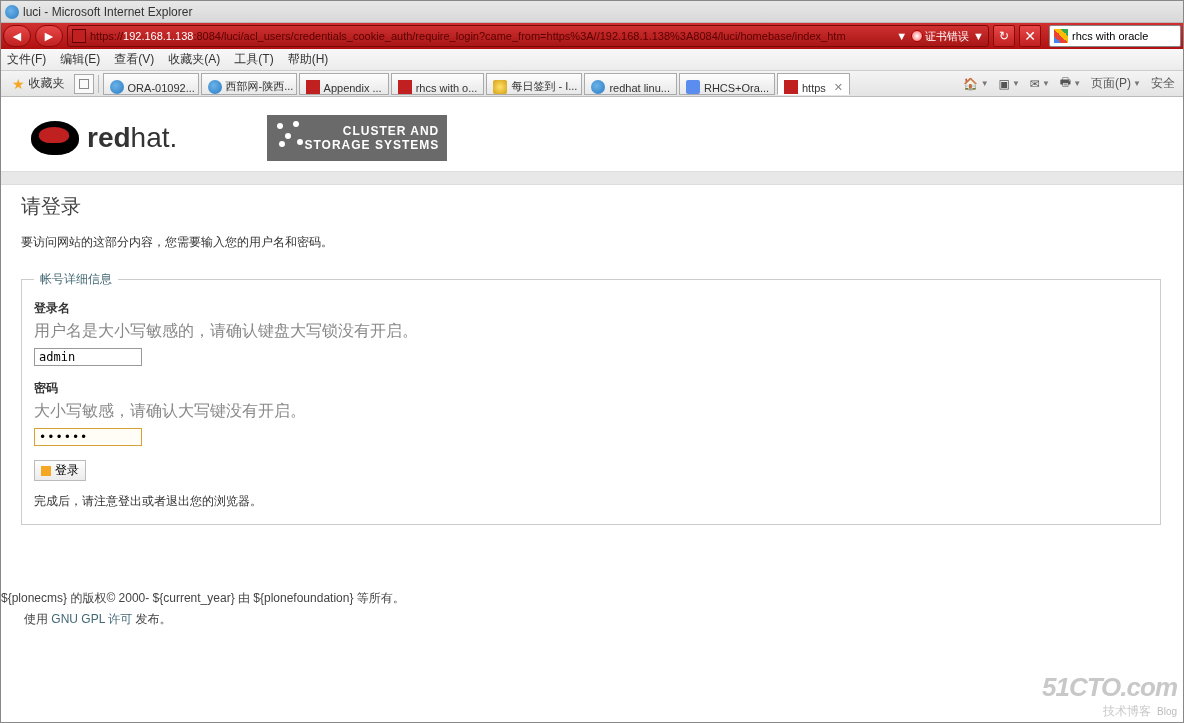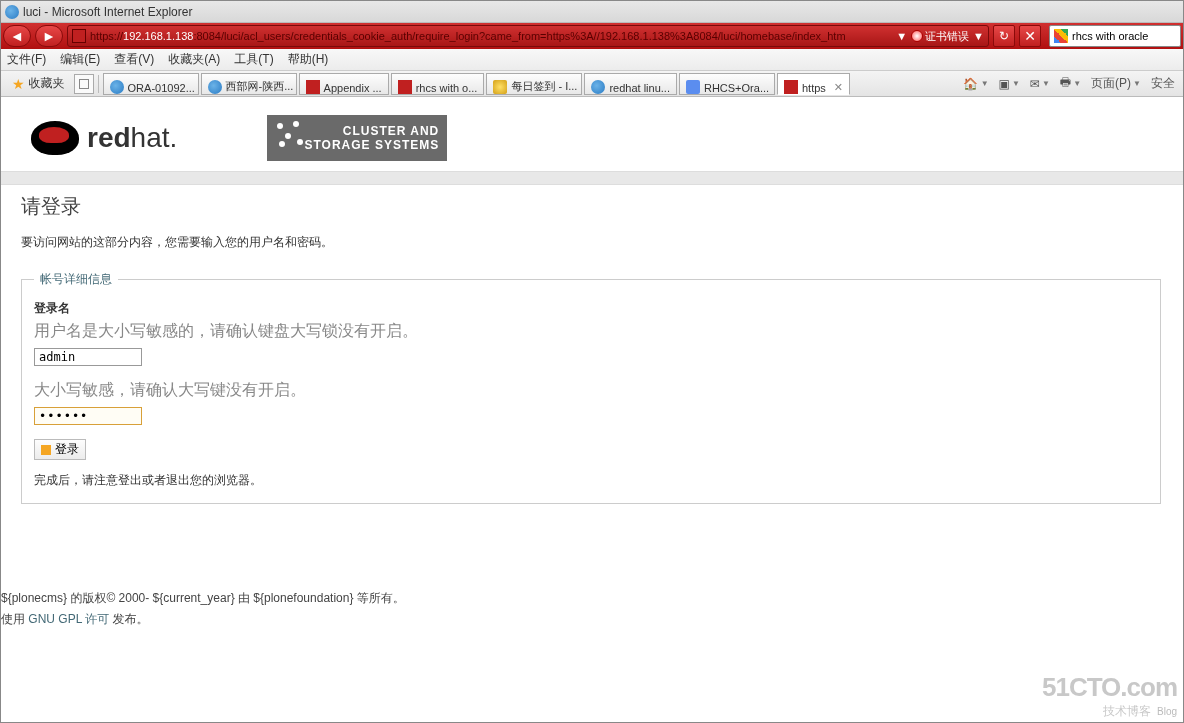--- a/index.html
+++ b/index.html
@@ -79,24 +79,24 @@
 .field-help { color: #888; font-size: 16px; margin: 4px 0 6px; }
 .textin { width: 108px; height: 18px; border: 1px solid #999; padding: 1px 4px; font-family: monospace; font-size: 12px; }
 .textin.pwd { border: 1px solid #d8a038; background: #fffdf5; letter-spacing: 1px; }
 .field-block { margin-bottom: 14px; }
 .login-btn { display: inline-flex; align-items: center; gap: 4px; border: 1px solid #bbb; background: linear-gradient(#fdfdfd,#ececec); padding: 1px 6px; font-size: 12px; }
 .login-btn .li { width: 10px; height: 10px; background: #f5a623; }
 .after-note { font-size: 12px; margin-top: 12px; }
 
 .footer { position: absolute; bottom: 94px; left: 0; right: 0; text-align: left; font-size: 12px; color: #444; }
 .footer a { color: #436976; text-decoration: none; }
-.footer .row2 { margin-top: 4px; }
+.footer .row2 { margin-top: 4px; padding-left: 23px; }
 
 .watermark { position: absolute; right: 6px; bottom: 2px; text-align: right; color: #c8c8c8; font-family: Arial; }
-.watermark .big { font-size: 26px; font-weight: 700; letter-spacing: -1px; }
+.watermark .big { font-size: 26px; font-weight: 700; font-style: italic; letter-spacing: -1px; }
 .watermark .small { font-size: 12px; }
 .watermark .blog { font-size: 10px; color: #bbb; margin-left: 6px; }
 </style>
 </head>
 <body>
 
 <div class="titlebar">
   <span class="ie-icon"></span>
   <span class="title">luci - Microsoft Internet Explorer</span>
 </div>
@@ -218,20 +218,21 @@
     <fieldset>
       <legend>帐号详细信息</legend>
 
       <div class="field-block">
         <div class="field-label">登录名</div>
         <div class="field-help">用户名是大小写敏感的，请确认键盘大写锁没有开启。</div>
         <input class="textin" type="text" value="admin" style="">
       </div>
 
       <div class="field-block">
+        <div class="field-label">密码</div>
         <div class="field-help">大小写敏感，请确认大写键没有开启。</div>
         <input class="textin pwd" type="text" value="••••••" style="">
       </div>
 
       <button class="login-btn">
         <span class="li"></span>
         <span>登录</span>
       </button>
 
       <div class="after-note">完成后，请注意登出或者退出您的浏览器。</div>

